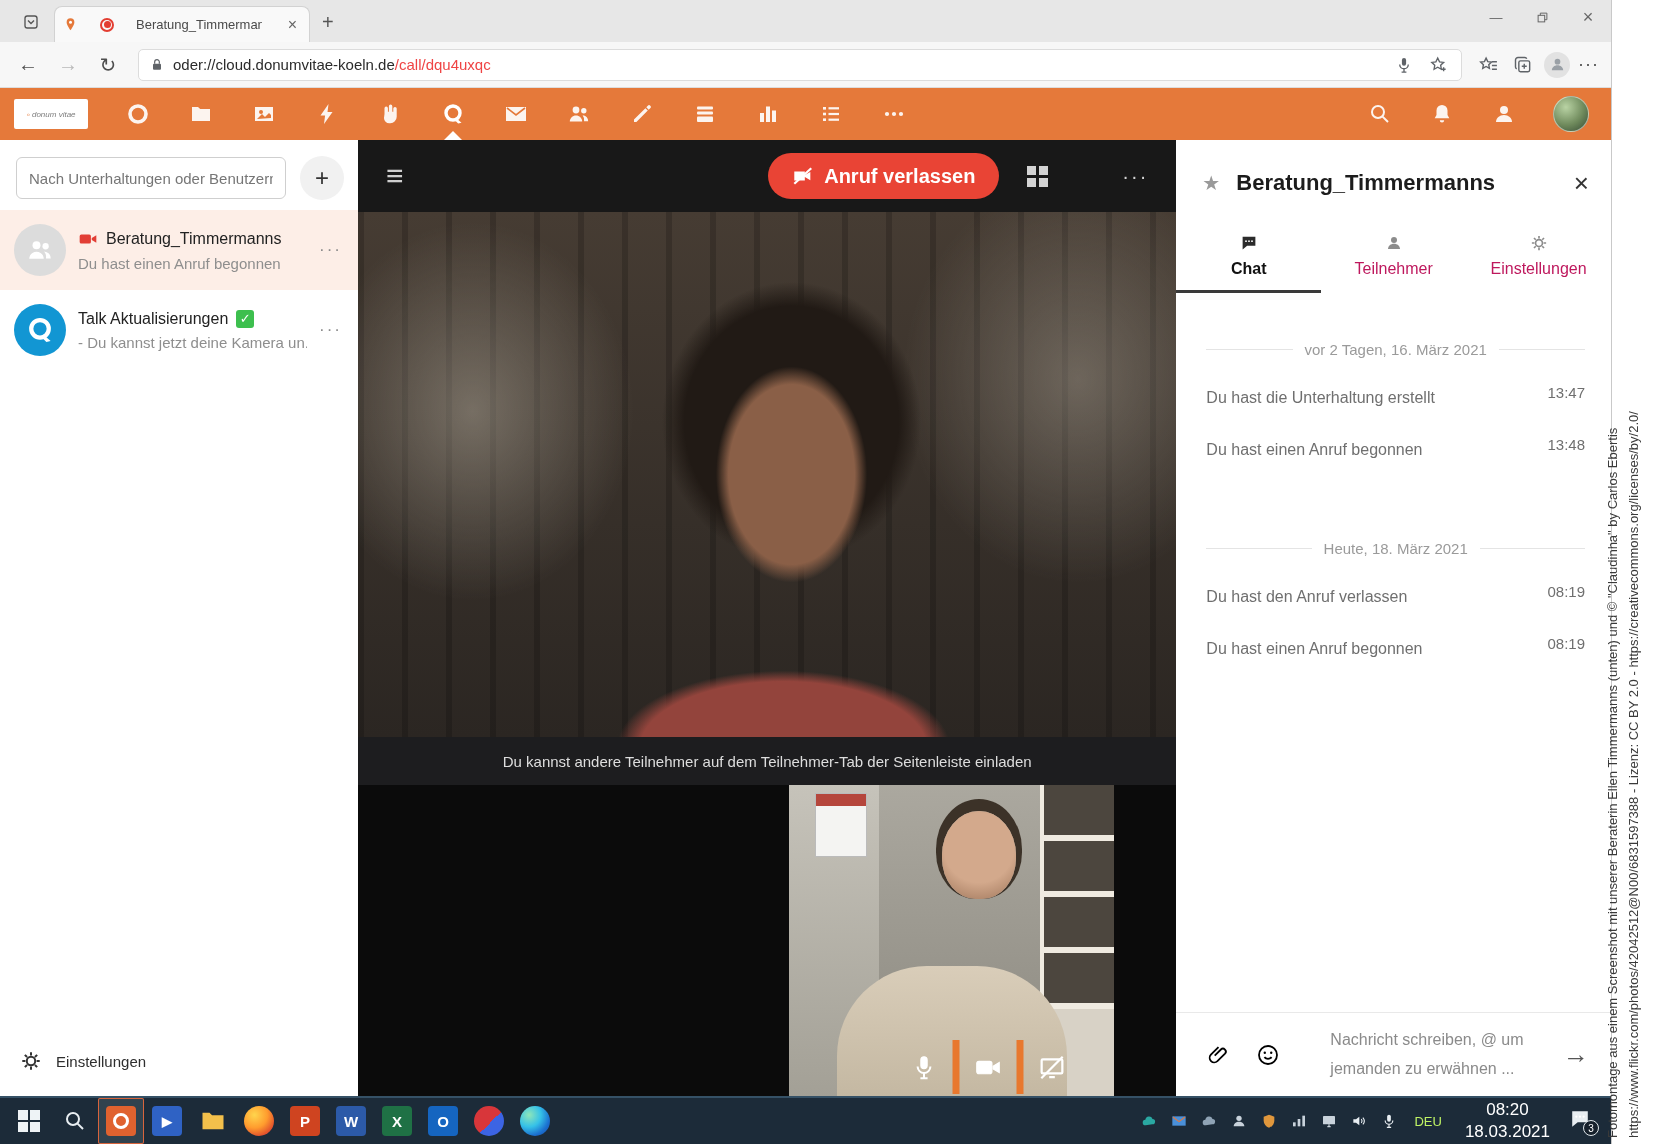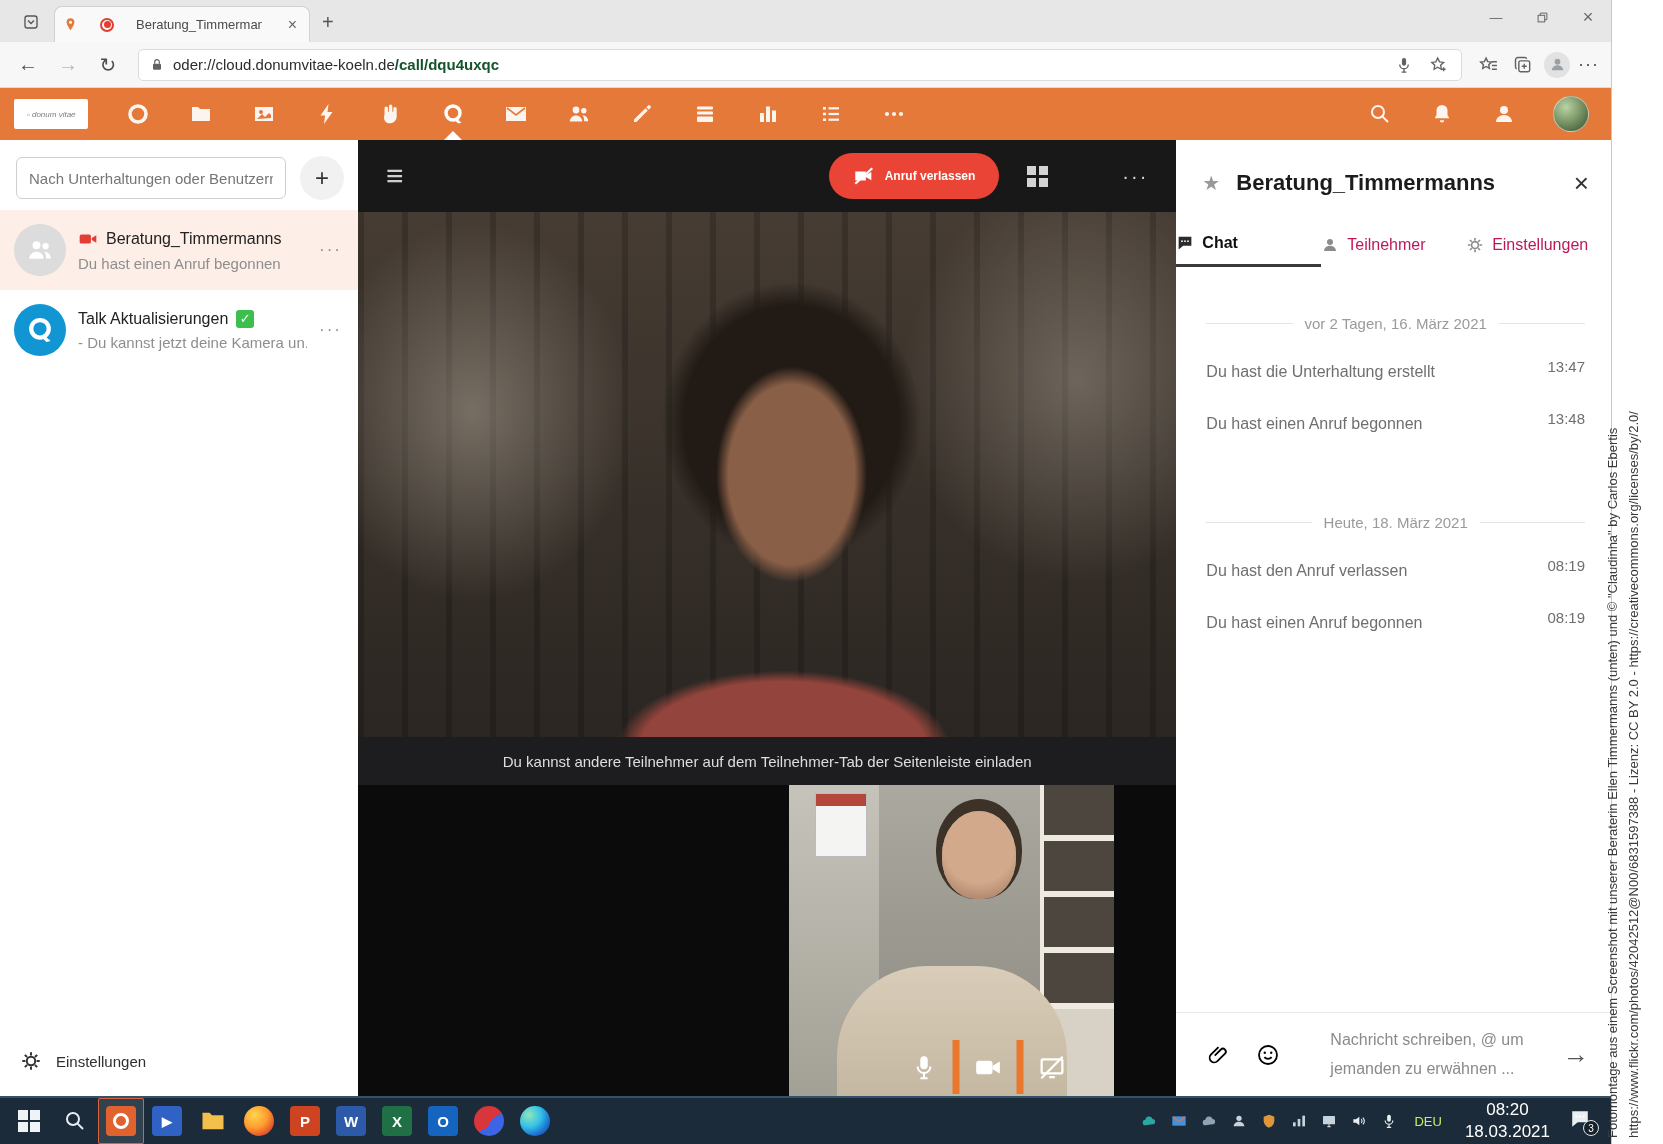--- a/index.html
+++ b/index.html
@@ -19,21 +19,21 @@
   .newtab { font-size:20px; color:#555; margin:0 0 8px 12px; }
   .win-controls { position:absolute; right:0; top:0; height:34px; display:flex; }
   .win-btn { width:46px; display:flex; align-items:center; justify-content:center; color:#666; font-size:13px; }
 
   
   .toolbar { height:46px; background:#f7f7f7; border-bottom:1px solid #ddd; display:flex; align-items:center; padding:0 12px; gap:8px; }
   .nav-glyph { font-size:20px; color:#4e4e4e; width:32px; text-align:center; }
   .nav-glyph.disabled { color:#b9b9b9; }
   .addressbar { flex:1; height:32px; background:#fff; border:1px solid #dcdcdc; border-radius:5px; display:flex; align-items:center; padding:0 10px; gap:8px; margin:0 6px; }
   .url-text { flex:1; font-size:15px; color:#2b2b2b; white-space:nowrap; overflow:hidden; }
-  .url-path { color:#14532d;font-weight:bold; }
+  .url-path { color:#ef4444; }
   .tb-icon { width:26px; height:26px; display:flex; align-items:center; justify-content:center; flex:none; }
   .avatar-sm { width:26px; height:26px; border-radius:50%; background:#e2e2e2; display:flex; align-items:center; justify-content:center; }
   .dots { color:#4e4e4e; font-size:18px; letter-spacing:1px; }
 
   
   .orangenav { height:52px; background:#e5793a; display:flex; align-items:center; padding:0 22px 0 14px; gap:37px; }
   .nc-logo { width:74px; height:30px; background:#fff; border-radius:2px; display:flex; align-items:center; justify-content:center; font-size:8px; color:#7d7d7d; font-style:italic; overflow:hidden; flex:none; }
   .nc-logo b { color:#e5793a; font-size:10px; margin-right:2px; }
   .nc-icon { width:26px; height:26px; position:relative; display:flex; align-items:center; justify-content:center; flex:none; opacity:.92; }
   .nc-icon svg { width:24px; height:24px; fill:#fff; }
@@ -62,21 +62,21 @@
   .convo-dots { color:#8c8c8c; font-size:17px; letter-spacing:2px; flex:none; padding-right:4px; }
   .badge-check { width:18px; height:18px; background:#3dbf4e; border-radius:3px; color:#fff; font-size:13px; display:flex; align-items:center; justify-content:center; flex:none; }
   .sb-settings { position:absolute; left:20px; bottom:24px; display:flex; align-items:center; gap:14px; }
   .sb-settings svg { width:22px; height:22px; stroke:#333; fill:none; }
   .sb-settings span { font-size:15px; color:#2e2e2e; }
 
   
   .callarea { width:819px; background:#000; display:flex; flex-direction:column; position:relative; }
   .call-topbar { height:72px; background:#181818; display:flex; align-items:center; padding:0 20px 0 28px; }
   .hamburger { color:#cfcfcf; font-size:30px; line-height:1; }
-  .leave-btn { margin-left:auto; height:46px; border-radius:23px; background:#e94435; border:none; color:#fff; font-weight:bold; font-size:12px; display:flex; align-items:center; gap:10px; padding:0 24px; font-family:"Liberation Sans",sans-serif; }
+  .leave-btn { margin-left:auto; height:46px; border-radius:23px; background:#e94435; border:none; color:#fff; font-weight:bold; font-size:20px; display:flex; align-items:center; gap:10px; padding:0 24px; font-family:"Liberation Sans",sans-serif; }
   .leave-btn svg { width:22px; height:22px; fill:#fff; }
   .grid-icon { margin-left:28px; margin-right:74px; display:grid; grid-template-columns:9px 9px; grid-gap:3px; }
   .grid-icon i { width:9px; height:9px; background:#d3d3d3; }
   .call-dots { color:#d3d3d3; font-size:20px; letter-spacing:2px; margin-right:8px; }
   .remote-video { height:525px; position:relative;
     background-color:#2b2723;
     background-image:
       radial-gradient(105px 150px at 53% 50%, #8a5f47 60%, rgba(138,95,71,0) 72%),
       radial-gradient(185px 200px at 53% 40%, #211a15 58%, rgba(33,26,21,0) 70%),
       radial-gradient(260px 120px at 52% 102%, #93443c 55%, rgba(147,68,60,0) 64%),
@@ -99,21 +99,21 @@
   .self-controls svg { width:27px; height:27px; fill:#fff; stroke:#fff; }
   .ctl-bar { width:7px; height:54px; background:#e8782e; }
 
   
   .chatpanel { width:435px; background:#fff; display:flex; flex-direction:column; }
   .cp-header { display:flex; align-items:center; padding:30px 22px 6px 26px; gap:16px; }
   .cp-star { color:#9a9a9a; font-size:20px; }
   .cp-title { font-size:22px; font-weight:bold; color:#1c1c1c; flex:1; white-space:nowrap; overflow:hidden; }
   .cp-close { font-size:26px; color:#333; line-height:1; }
   .cp-tabs { display:flex; margin-top:26px; }
-  .cp-tab { flex:1; display:flex; flex-direction:row; align-items:center; gap:8px; padding:6px 0 12px; }
+  .cp-tab { flex:1; display:flex; flex-direction:column; align-items:center; gap:8px; padding:6px 0 12px; }
   .cp-tab .t-icon { height:18px; display:flex; align-items:center; }
   .cp-tab .t-icon svg { width:18px; height:18px; fill:#8c8c8c; }
   .cp-tab .t-label { font-size:16px; color:#be185d; }
   .cp-tab.active .t-label { color:#111; font-weight:bold; }
   .cp-tab.active .t-icon svg { fill:#2b2b2b; }
   .cp-tab.active { border-bottom:3px solid #3a3a3a; }
   .cp-messages { flex:1; padding:42px 26px 0 30px; overflow:hidden; }
   .date-sep { display:flex; align-items:center; gap:12px; color:#9a9a9a; font-size:15px; margin:6px 0 26px; }
   .date-sep::before, .date-sep::after { content:""; flex:1; height:1px; background:#e4e4e4; }
   .msg { display:flex; align-items:flex-start; margin-bottom:24px; }

